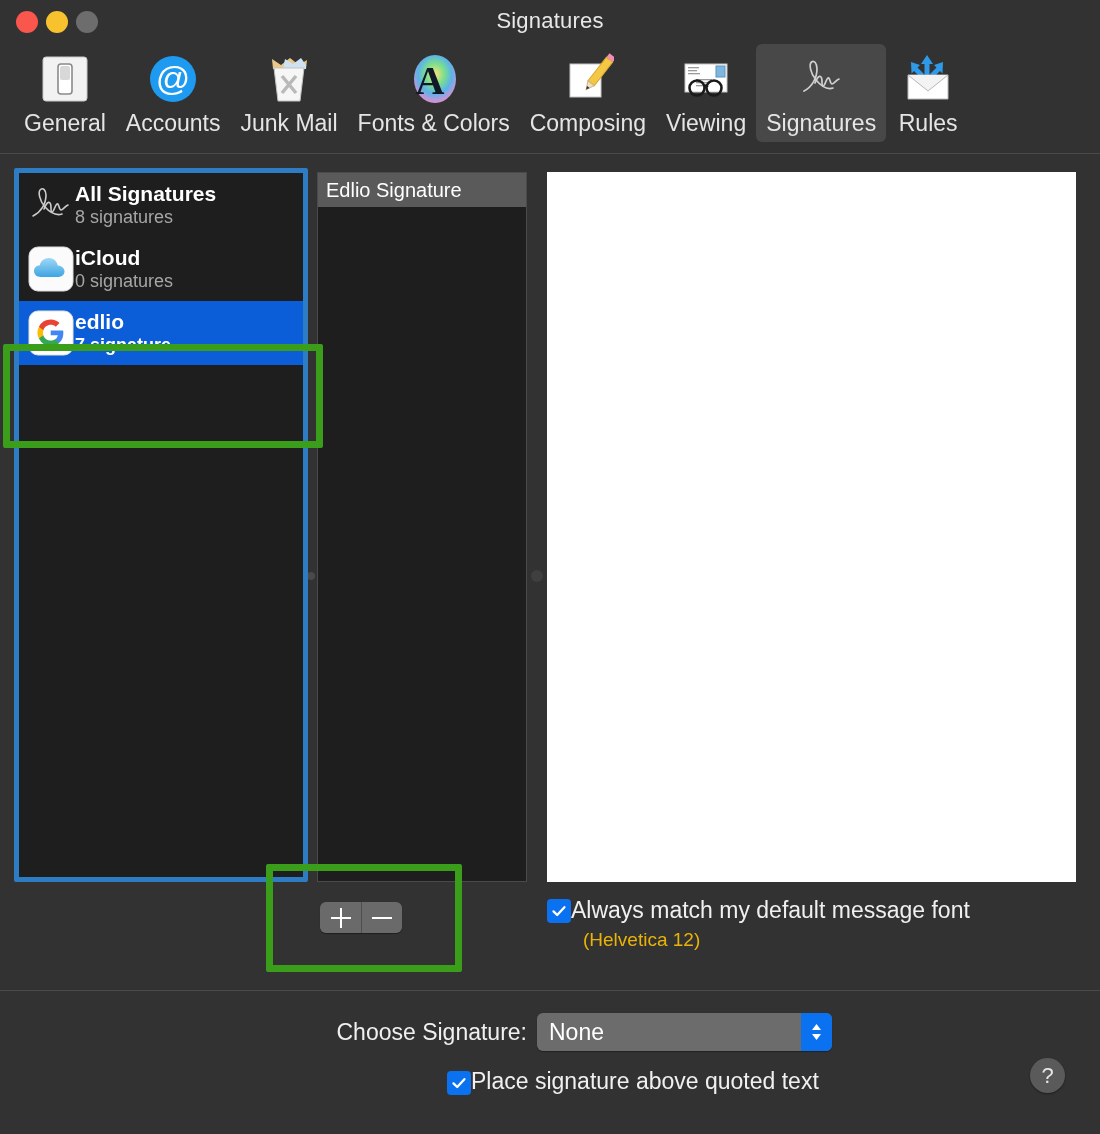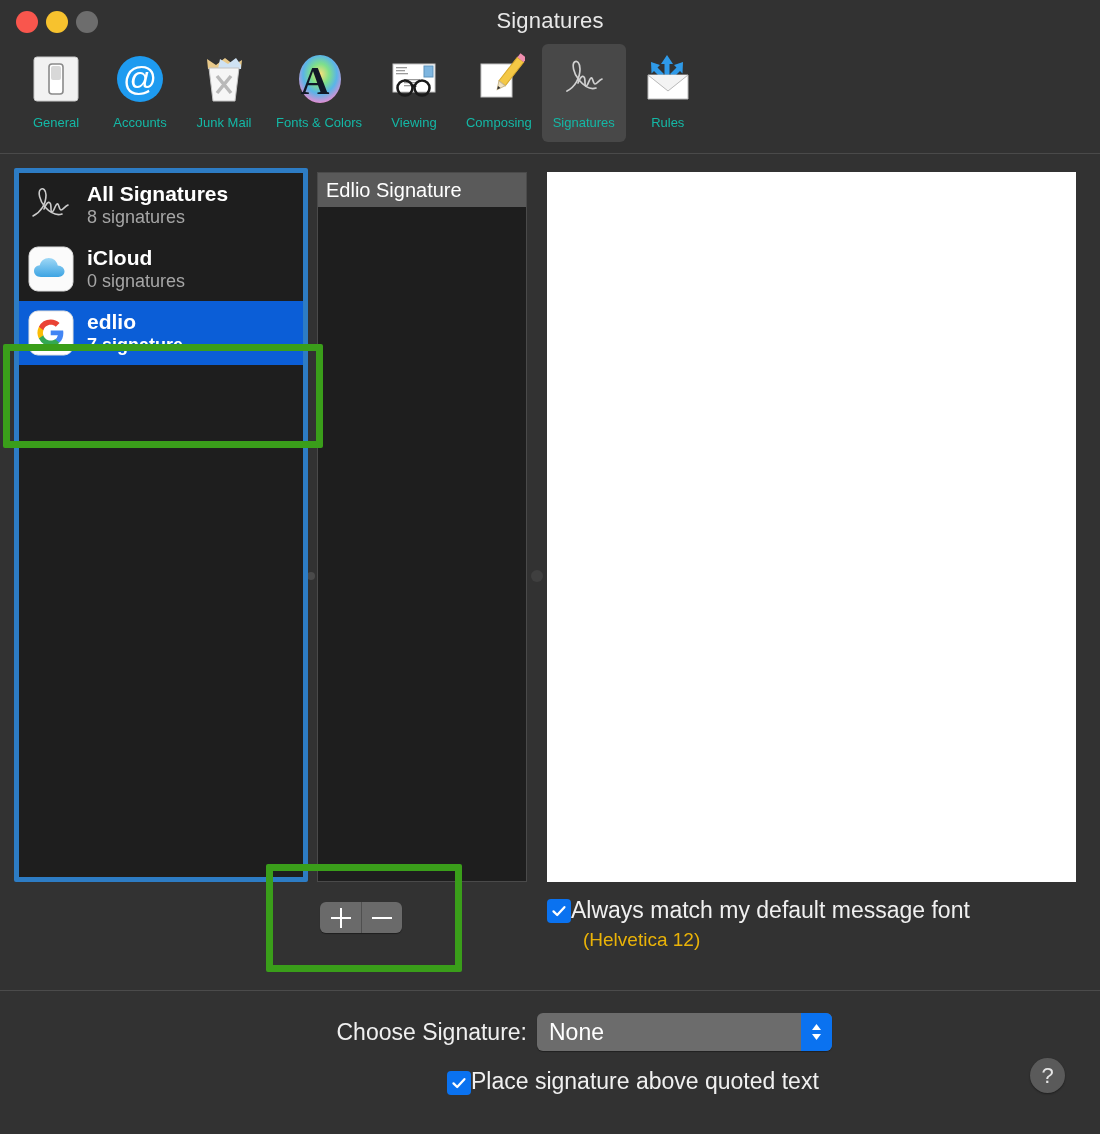--- a/index.html
+++ b/index.html
@@ -76,22 +76,22 @@
   }
   .tb-item.selected { background: #484848; }
   .tb-icon {
     width: 58px; height: 58px;
     display: flex;
     align-items: center;
     justify-content: center;
     margin-bottom: 4px;
   }
   .tb-label {
-    color: #14b8a6;
-    font-size: 13px;
+    color: #e5e5e5;
+    font-size: 23px;
     white-space: nowrap;
     line-height: 22px;
   }
 
   
   #toolbar-sep {
     position: absolute;
     left: 0; top: 153px;
     width: 1100px; height: 1px;
     background: #4a4a4a;
@@ -112,21 +112,20 @@
     width: 290px; height: 710px;
     background: #1e1e1e;
     border: 1px solid #3c3c3c;
     overflow: hidden;
   }
   .acct-row {
     display: flex;
     align-items: center;
     height: 64px;
     padding: 0 10px;
-    gap: 12px;
   }
   .acct-row.selected { background: #0b5ed7; }
   .acct-icon {
     width: 48px; height: 48px;
     flex: 0 0 48px;
     display: flex;
     align-items: center;
     justify-content: center;
   }
   .acct-text { display: flex; flex-direction: column; justify-content: center; }
@@ -406,20 +405,35 @@
               <stop offset="35%" stop-color="#7ee08a"></stop>
               <stop offset="65%" stop-color="#5ab4e8"></stop>
               <stop offset="100%" stop-color="#f08ad0"></stop>
             </radialGradient>
           </defs>
           <ellipse cx="27" cy="26" rx="21" ry="24" fill="url(#cw)"></ellipse>
           <text x="22" y="41" font-family="'Liberation Serif',serif" font-size="40" font-weight="700" fill="#111827" text-anchor="middle">A</text>
         </svg>
       </span>
       <span class="tb-label">Fonts &amp; Colors</span>
+    </div>
+
+    <div class="tb-item">
+      <span class="tb-icon">
+        <svg width="52" height="52" viewBox="0 0 52 52">
+          <rect x="8" y="11" width="31" height="33" fill="#ffffff" stroke="#c4c4c4"></rect>
+          <g transform="rotate(38 34 24)">
+            <rect x="30" y="2" width="8" height="30" fill="#f4c845" stroke="#d8a92c"></rect>
+            <path d="M30 32 L34 40 L38 32 Z" fill="#f0e2c0" stroke="#c9b88f"></path>
+            <path d="M32.4 36.6 L34 40 L35.6 36.6 Z" fill="#2b2b2b"></path>
+            <rect x="30" y="-3" width="8" height="5" fill="#f08fb0"></rect>
+          </g>
+        </svg>
+      </span>
+      <span class="tb-label">Composing</span>
     </div>
 
     <div class="tb-item">
       <span class="tb-icon">
         <svg width="52" height="52" viewBox="0 0 52 52">
           <rect x="5" y="11" width="42" height="28" fill="#ffffff" stroke="#c4c4c4"></rect>
           <rect x="36" y="13" width="9" height="11" fill="#7eb6e0" stroke="#5f93bb"></rect>
           <g fill="#9a9a9a">
             <rect x="8" y="14" width="11" height="1.3"></rect>
               <rect x="8" y="17" width="9" height="1.3"></rect>
@@ -431,35 +445,20 @@
           <g fill="none" stroke="#1a1a1a" stroke-width="2.6">
             <circle cx="17" cy="35" r="7.5"></circle>
               <circle cx="34" cy="35" r="7.5"></circle>
             <path d="M24.5 34 Q26 31 27.5 34"></path>
           </g>
         </svg>
       </span>
       <span class="tb-label">Viewing</span>
     </div>
 
-    <div class="tb-item">
-      <span class="tb-icon">
-        <svg width="52" height="52" viewBox="0 0 52 52">
-          <rect x="8" y="11" width="31" height="33" fill="#ffffff" stroke="#c4c4c4"></rect>
-          <g transform="rotate(38 34 24)">
-            <rect x="30" y="2" width="8" height="30" fill="#f4c845" stroke="#d8a92c"></rect>
-            <path d="M30 32 L34 40 L38 32 Z" fill="#f0e2c0" stroke="#c9b88f"></path>
-            <path d="M32.4 36.6 L34 40 L35.6 36.6 Z" fill="#2b2b2b"></path>
-            <rect x="30" y="-3" width="8" height="5" fill="#f08fb0"></rect>
-          </g>
-        </svg>
-      </span>
-      <span class="tb-label">Composing</span>
-    </div>
-
     <div class="tb-item selected">
       <span class="tb-icon">
         <svg width="56" height="52" viewBox="0 0 56 52">
           <g fill="none" stroke="#d0d0d0" stroke-width="1.7" stroke-linecap="round">
             <path d="M11 38 C19 34 24 25 24 16 C24 10 21 7 18.5 9 C16 11 17 20 23 27 C28 33 34 37 40 35"></path>
             <path d="M22 30 C24 25 26 22 28 24 C30 26 28 33 30 33 C32 33 33 26 35 25 C37 24 37 31 39 31 C41 31 43 27 46 26"></path>
           </g>
         </svg>
       </span>
       <span class="tb-label">Signatures</span>

